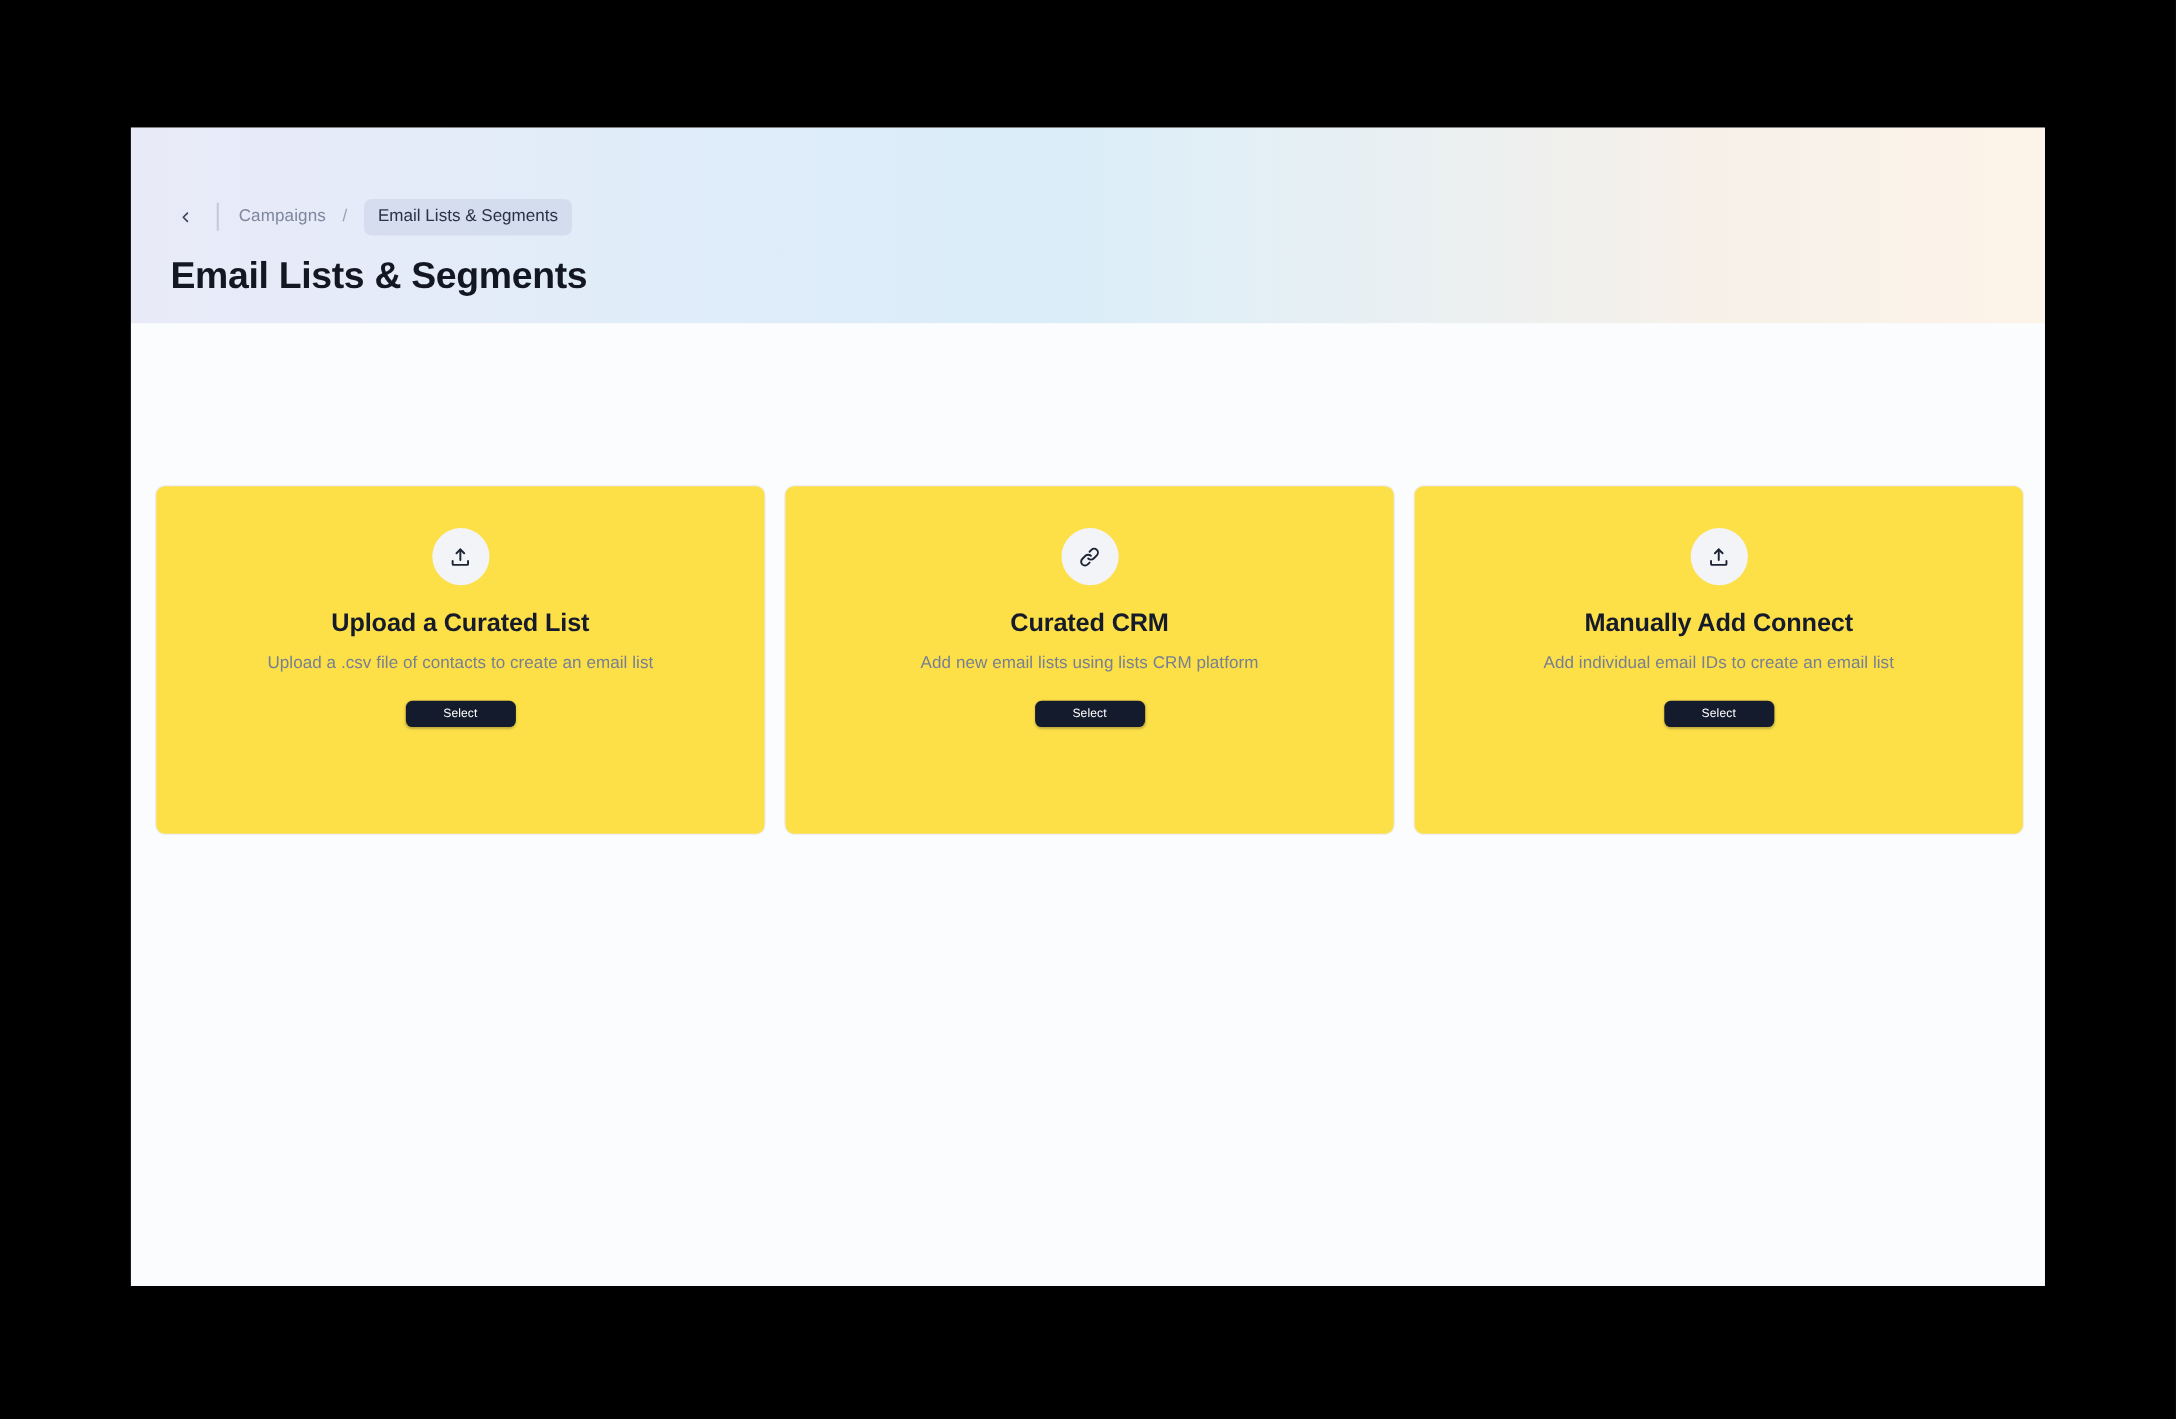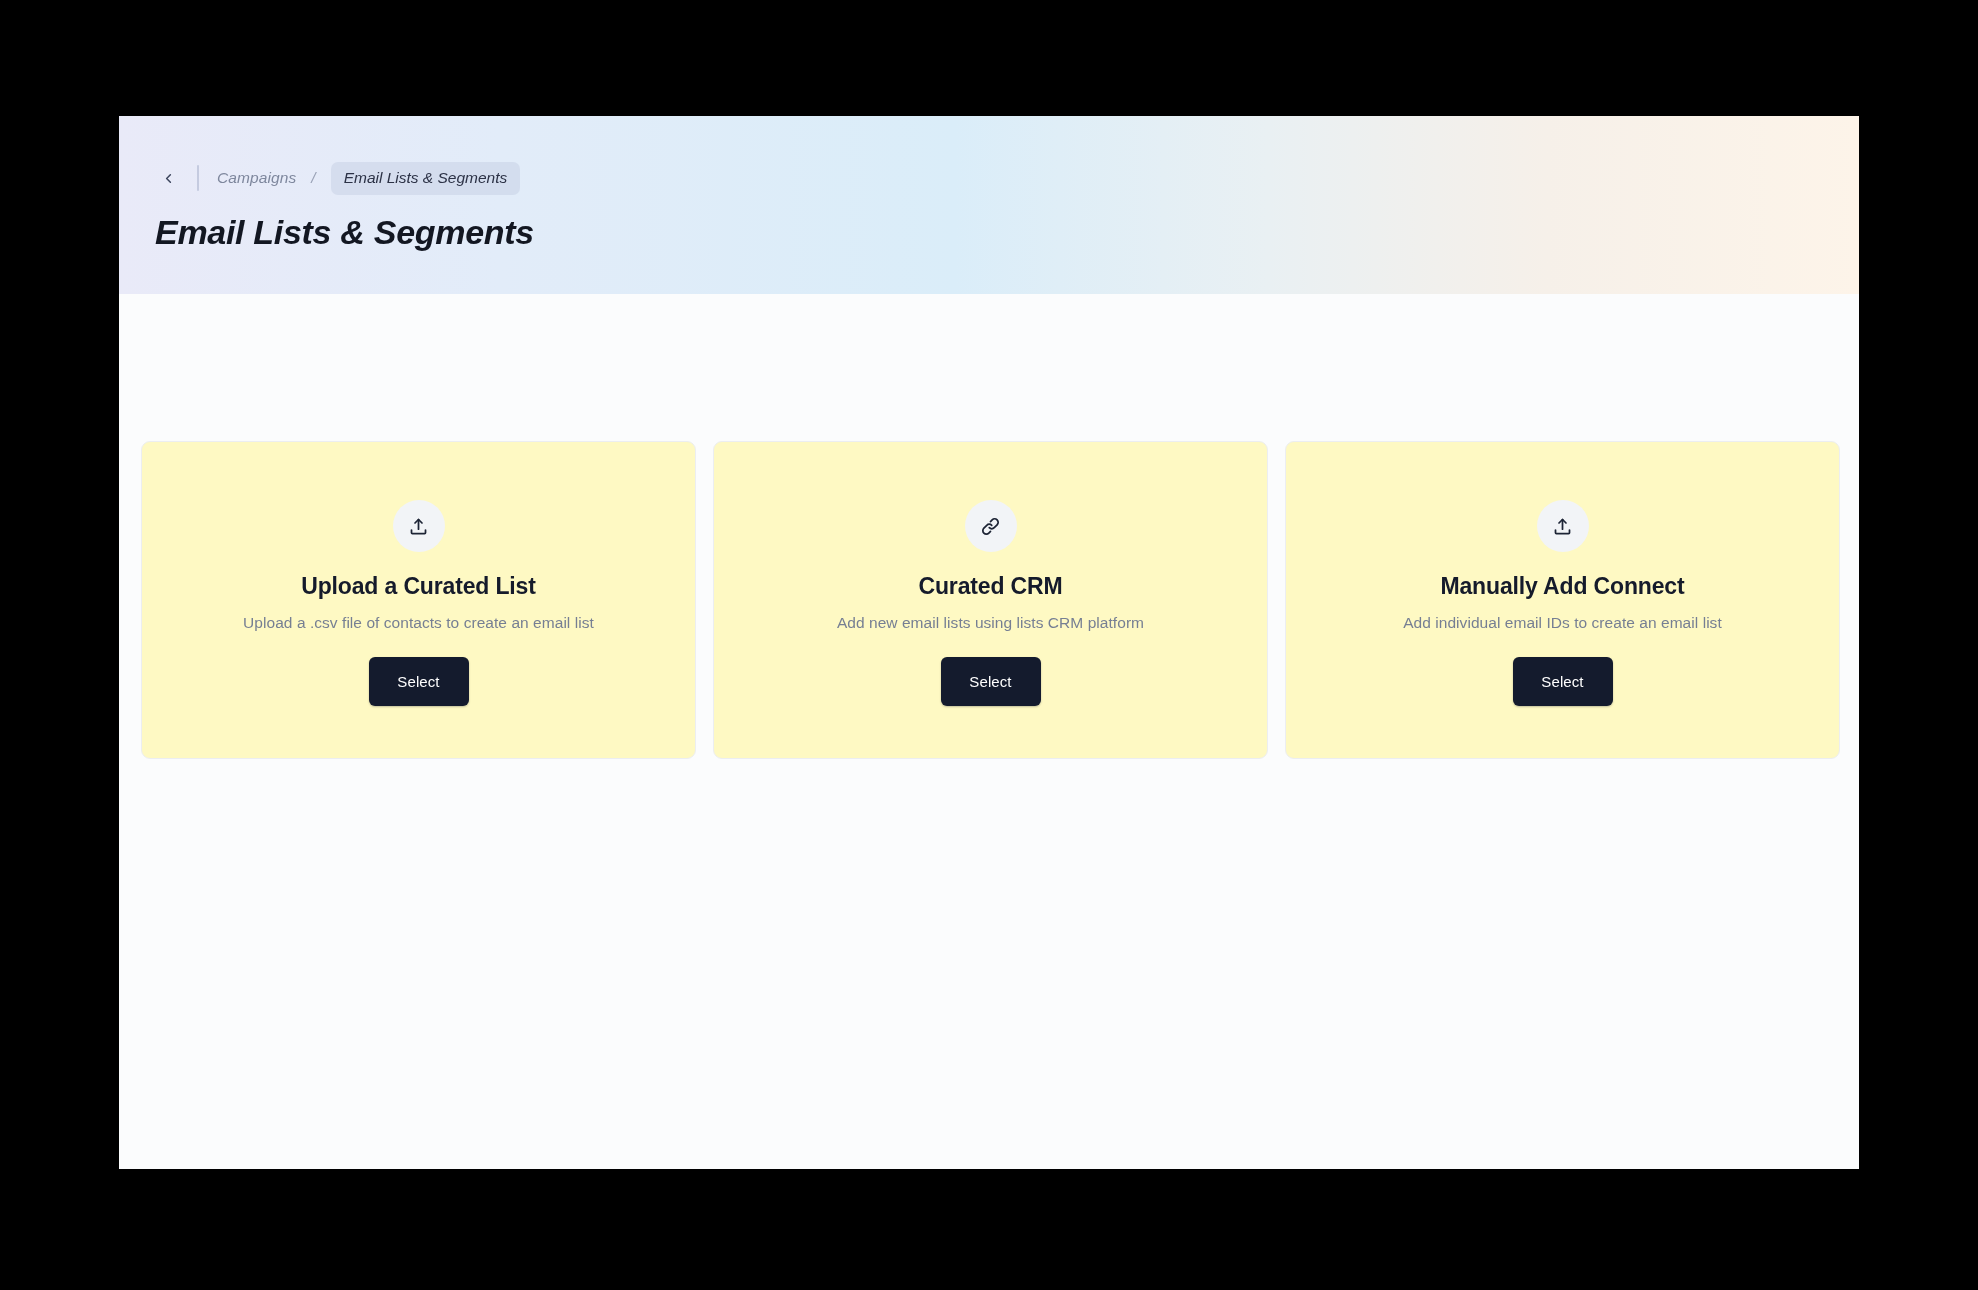--- a/index.html
+++ b/index.html
@@ -26,23 +26,22 @@
   #page-header {
     width: 100%;
     height: 178px;
     background: linear-gradient(90deg,
                 #e9eaf8 0%,
                 #e2ecf9 22%,
                 #daedf9 48%,
                 #e9f0f3 66%,
                 #f6f0e9 82%,
                 #fdf4e9 100%);
-    padding: 47px 0 0 36px;
+    padding: 66px 0 0 36px;
     position: relative;
-    font-style: italic;
   }
 
   #breadcrumb {
     display: flex;
     align-items: center;
     height: 30px;
     gap: 0;
   }
 
   .bc-back {
@@ -109,27 +108,27 @@
     left: 22px;
     top: 147px;
     width: 1700px;
     display: flex;
     gap: 17px;
   }
 
   .option-card {
     width: 555px;
     height: 318px;
-    background: #fef9c3;
+    background: #fde047;
     border: 1px solid #eceef1;
     border-radius: 9px;
     display: flex;
     flex-direction: column;
     align-items: center;
-    padding-top: 58px;
+    padding-top: 38px;
     cursor: pointer;
   }
 
   .card-icon-circle {
     width: 52px;
     height: 52px;
     border-radius: 50%;
     background: #f2f4f7;
     display: flex;
     align-items: center;
@@ -151,27 +150,27 @@
     margin-top: 14px;
     font-size: 15.5px;
     color: #767f93;
     text-align: left;
     letter-spacing: 0.05px;
   }
 
   .select-button {
     margin-top: 25px;
     min-width: 100px;
-    height: 49px;
+    height: 24px;
     background: #141b2d;
     color: #ffffff;
     border: none;
     border-radius: 6px;
     font-family: "Liberation Sans", sans-serif;
-    font-size: 15px;
+    font-size: 11px;
     letter-spacing: 0.1px;
     padding: 0 22px;
     cursor: pointer;
     box-shadow: 0 1px 2px rgba(15,20,35,0.25);
   }
 </style>
 </head>
 <body>
 
 <div id="app-frame">

